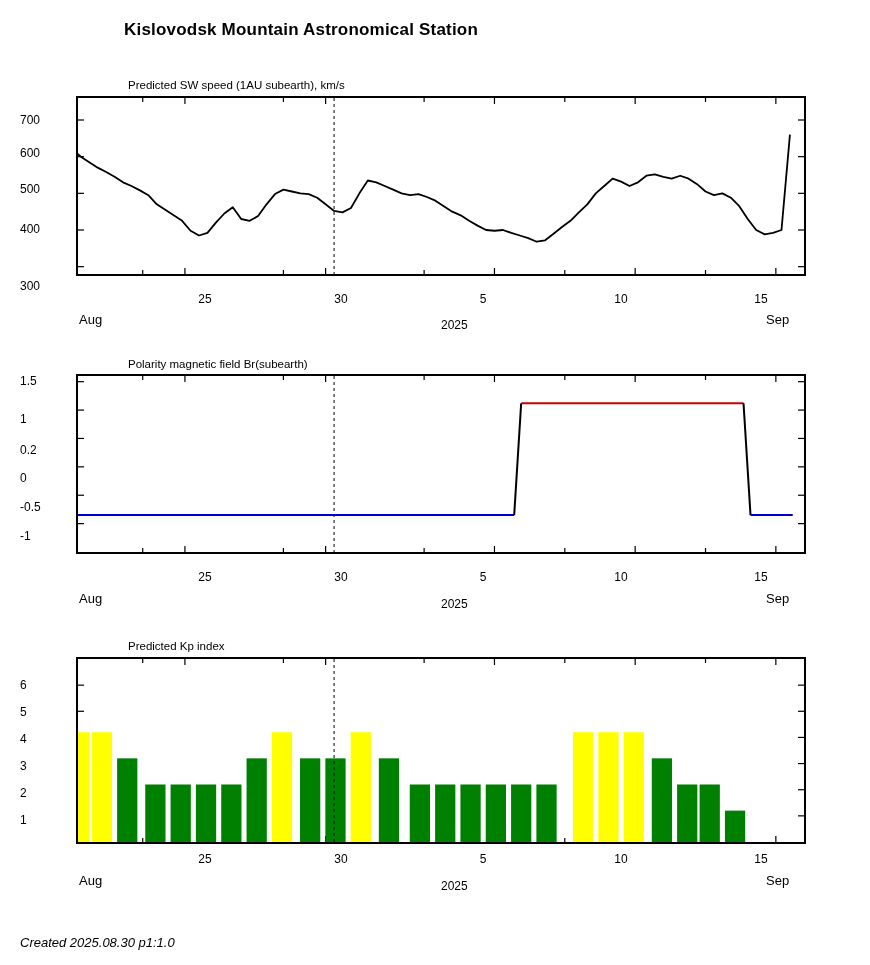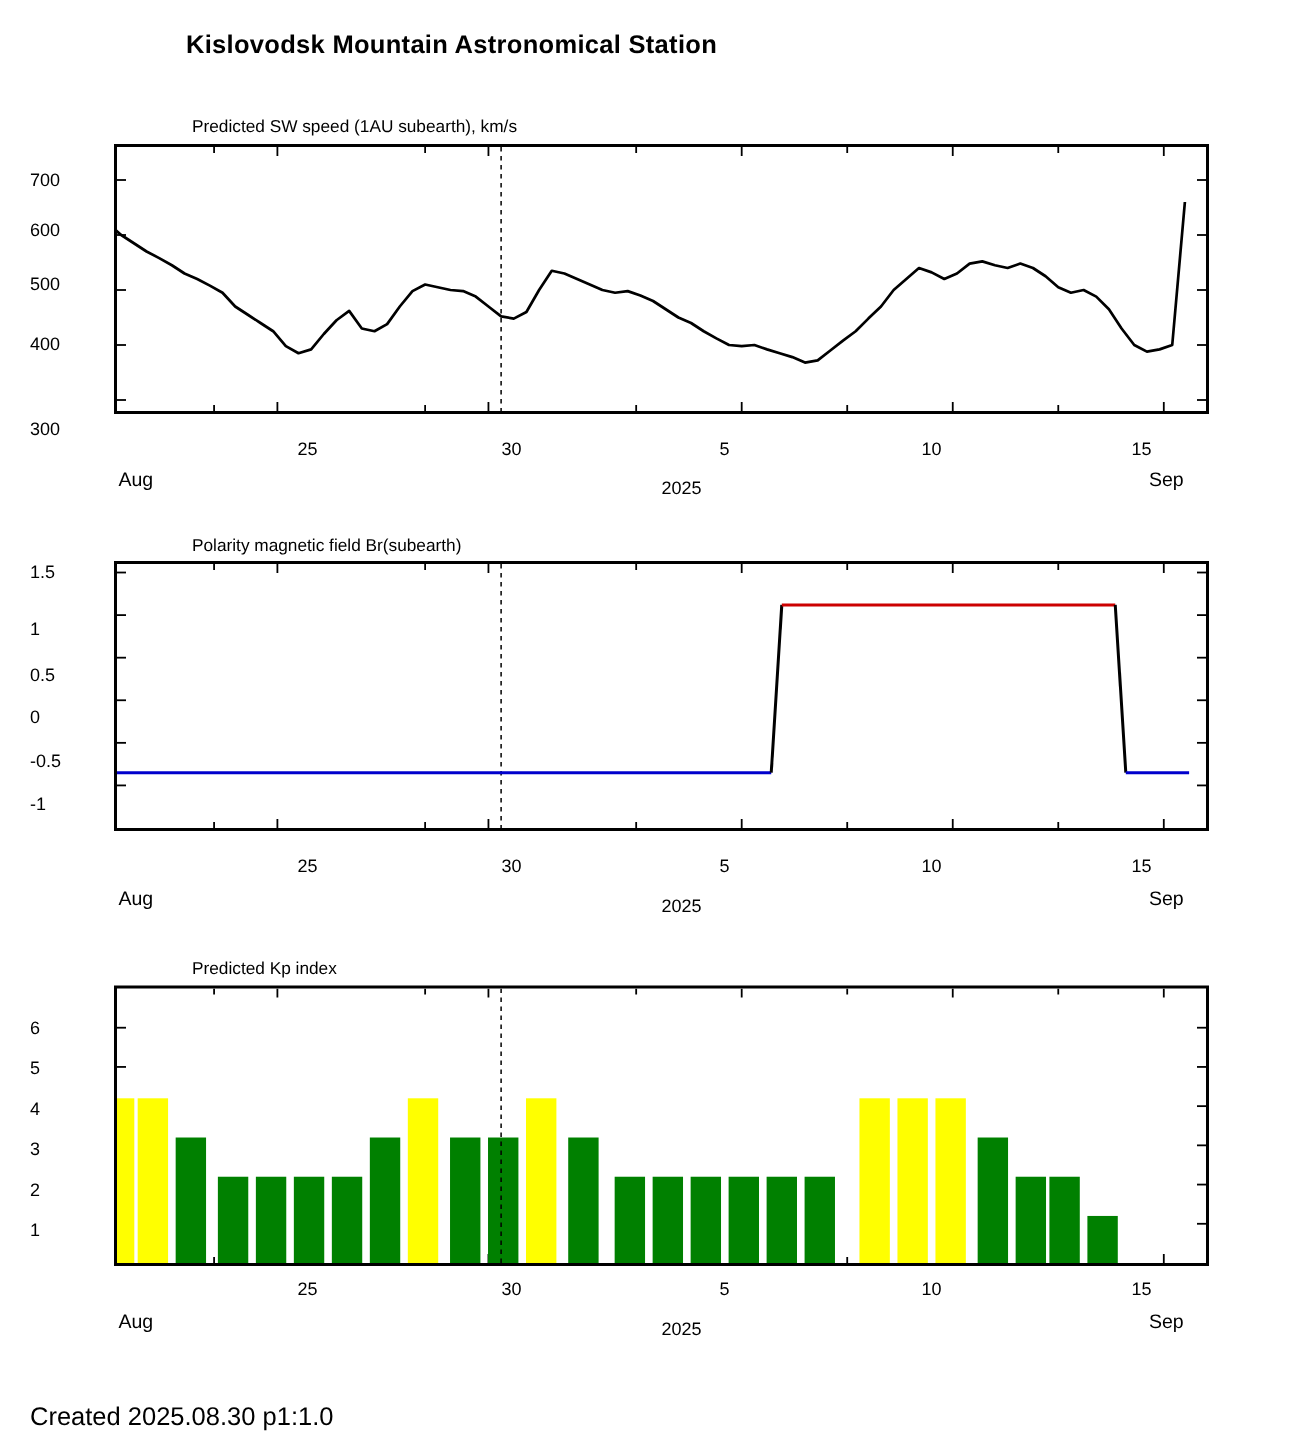--- a/index.html
+++ b/index.html
@@ -48,22 +48,23 @@
     white-space:nowrap;
   }
   .month-label{
     position:absolute;
     font-size:13px;
     white-space:nowrap;
   }
   .footer{
     position:absolute;
     left:20px; top:935px;
-    font-size:17px;
-    white-space:nowrap;
+    font-size:13px;
+    white-space:nowrap;
+    font-style:italic;
   }
   svg{display:block;}
   .tickmark{stroke:#000;stroke-width:1.2;}
 </style>
 </head>
 <body>
 
 <div class="page-title">Kislovodsk Mountain Astronomical Station</div>
 
 <div class="panel">
@@ -160,21 +161,21 @@
         <line x1="256.0697674418605" y1="0" x2="256.0697674418605" y2="176" stroke="#000" stroke-width="1" stroke-dasharray="3,3"></line>
         <line x1="0" y1="139.09677419354838" x2="436.1627906976745" y2="139.09677419354838" stroke="#0000cc" stroke-width="2"></line>
         <path d="M436.1627906976745 139.09677419354838 L443.1976744186047 27.251612903225805" fill="none" stroke="#000" stroke-width="2"></path>
         <line x1="443.1976744186047" y1="27.251612903225805" x2="665.5" y2="27.251612903225805" stroke="#cc0000" stroke-width="2"></line>
         <path d="M665.5 27.251612903225805 L672.5348837209303 139.09677419354838" fill="none" stroke="#000" stroke-width="2"></path>
         <line x1="672.5348837209303" y1="139.09677419354838" x2="714.7441860465117" y2="139.09677419354838" stroke="#0000cc" stroke-width="2"></line>
       </svg>
   </div>
   <div class="ytick" style="left:20px; top:374px; width:46px;">1.5</div>
   <div class="ytick" style="left:20px; top:412px; width:46px;">1</div>
-  <div class="ytick" style="left:20px; top:443px; width:46px;">0.5</div>
+  <div class="ytick" style="left:20px; top:443px; width:46px;">0.2</div>
   <div class="ytick" style="left:20px; top:471px; width:46px;">0</div>
   <div class="ytick" style="left:20px; top:500px; width:46px;">-0.5</div>
   <div class="ytick" style="left:20px; top:529px; width:46px;">-1</div>
   <div class="xtick" style="left:188px; top:570px; width:34px;">25</div>
   <div class="xtick" style="left:324px; top:570px; width:34px;">30</div>
   <div class="xtick" style="left:466px; top:570px; width:34px;">5</div>
   <div class="xtick" style="left:604px; top:570px; width:34px;">10</div>
   <div class="xtick" style="left:744px; top:570px; width:34px;">15</div>
   <div class="month-label" style="left:79px; top:591px;">Aug</div>
   <div class="month-label" style="left:766px; top:591px;">Sep</div>

